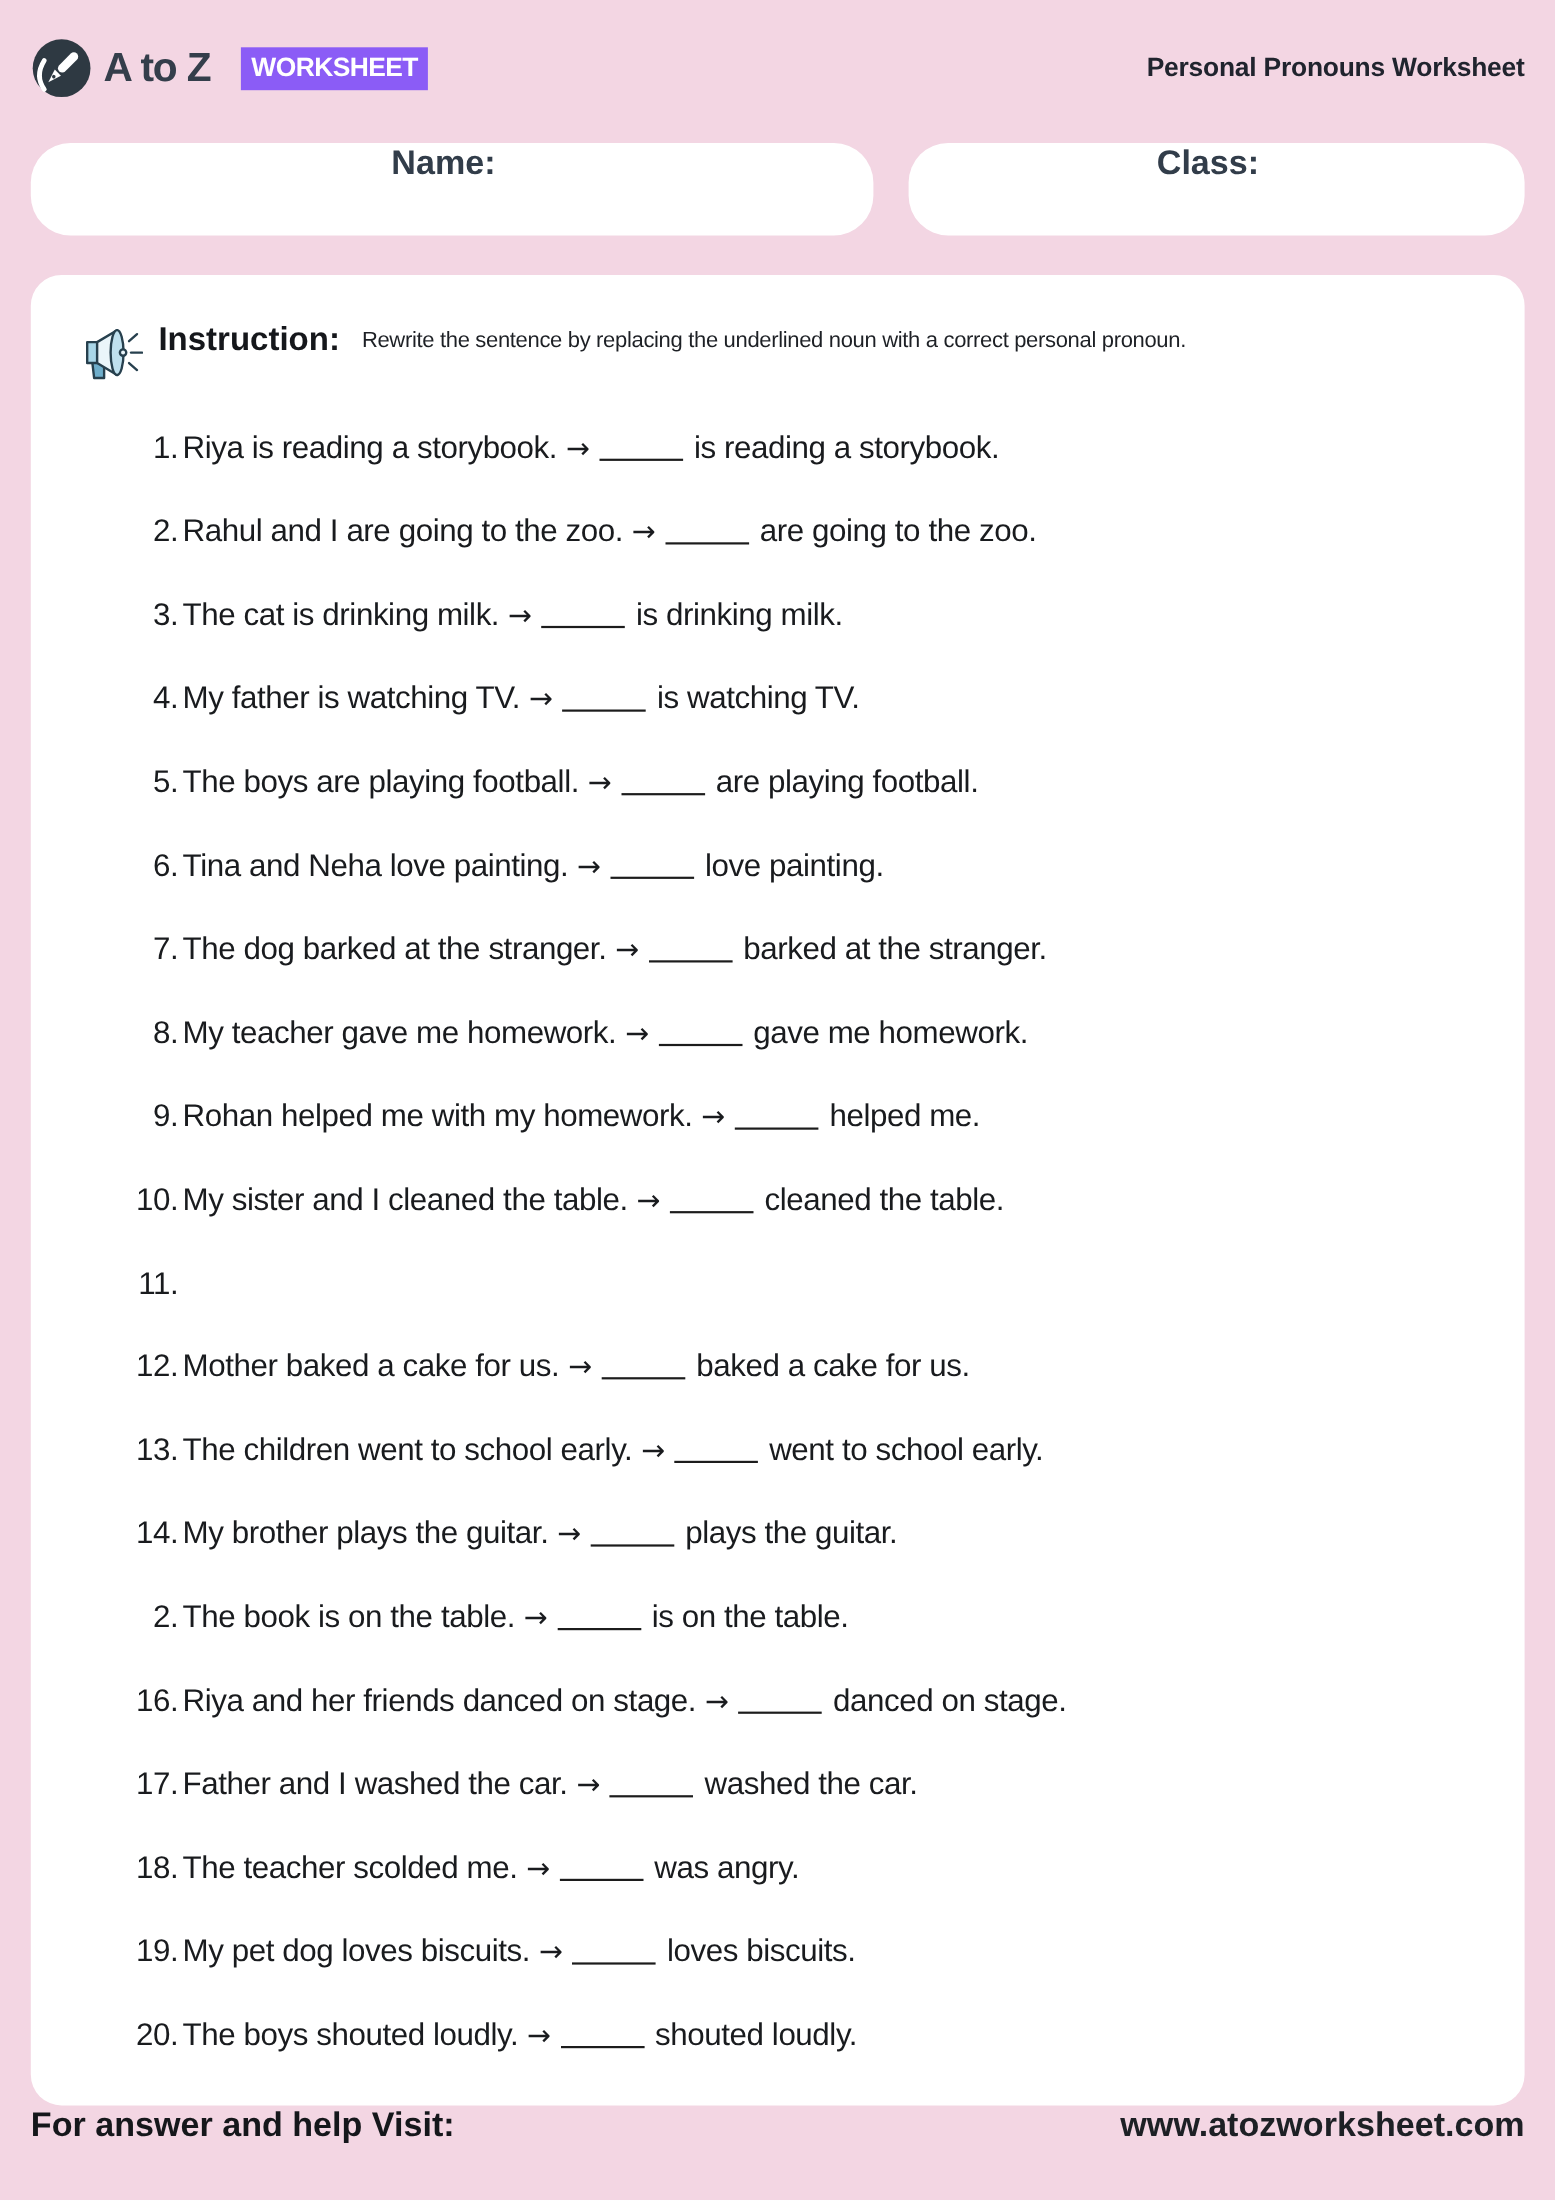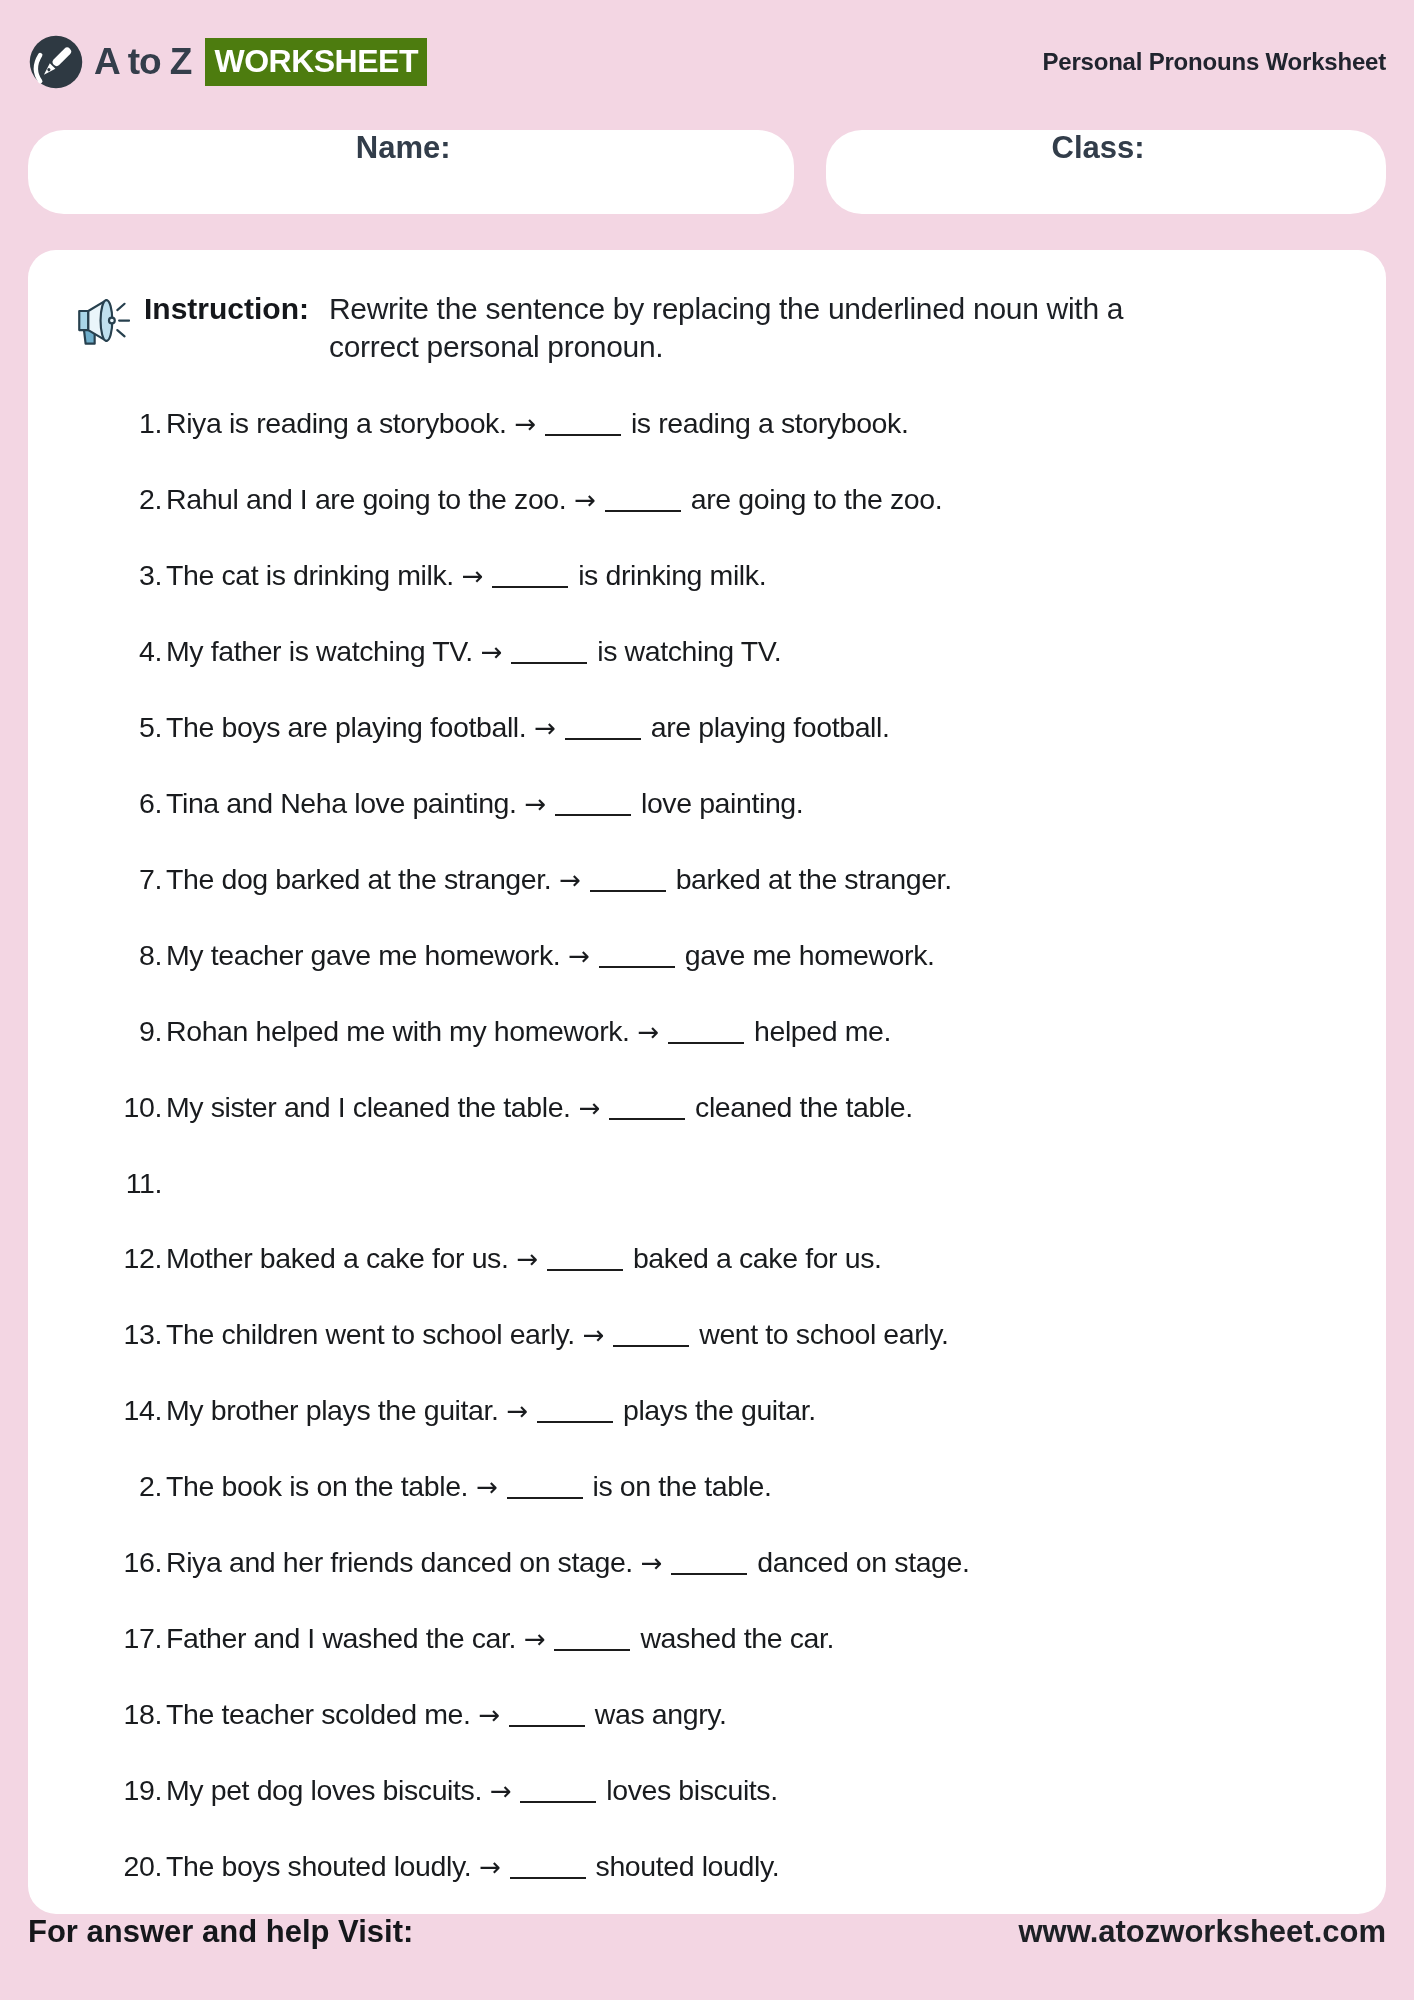--- a/index.html
+++ b/index.html
@@ -18,23 +18,23 @@
     display:flex;
     justify-content:space-between;
     align-items:center;
   }
   .logo { display:flex; align-items:center; gap:10px; }
   .logo-circle { width:56px; height:56px; flex:0 0 auto; }
   .brand-primary {
     font-size:37px; font-weight:800; color:#343E4B; letter-spacing:-1px;
   }
   .brand-badge {
-    background:#4d7c0f; color:#FFFFFF;
-    font-size:32px; font-weight:800;
-    padding:5px 9px 6px 9px; margin-left:4px;
+    background:#8b5cf6; color:#FFFFFF;
+    font-size:24px; font-weight:800;
+    padding:5px 9px 6px 9px; margin-left:18px;
     letter-spacing:-0.5px;
   }
   .page-title {
     font-size:24px; font-weight:700; color:#20242E; letter-spacing:-0.2px;
   }
 
   
   .fields-row {
     margin-top:40px;
     display:flex; gap:32px;
@@ -59,21 +59,21 @@
   
   .card {
     margin-top:36px;
     background:#FFFFFF; border-radius:28px;
     padding:40px 34px 20px 30px;
     height:1664px;
   }
   .instruction { display:flex; align-items:flex-start; gap:14px; padding-left:14px; }
   .megaphone { width:58px; height:58px; flex:0 0 auto; margin-top:2px; }
   .ilabel { font-size:30px; font-weight:800; color:#15171B; white-space:nowrap; line-height:38px; margin-right:6px;}
-  .itext  { font-size:30px; color:#1D2025; max-width:830px; line-height:38px; letter-spacing:-0.3px;}
+  .itext  { font-size:20px; color:#1D2025; max-width:830px; line-height:38px; letter-spacing:-0.3px;}
 
   .sentence-list {
     list-style:none;
     margin-top:42px;
   }
   .row {
     display:flex; align-items:baseline;
     margin-bottom:45px;
     font-size:28.5px; letter-spacing:-0.4px; color:#191B1E;
     line-height:30px;

